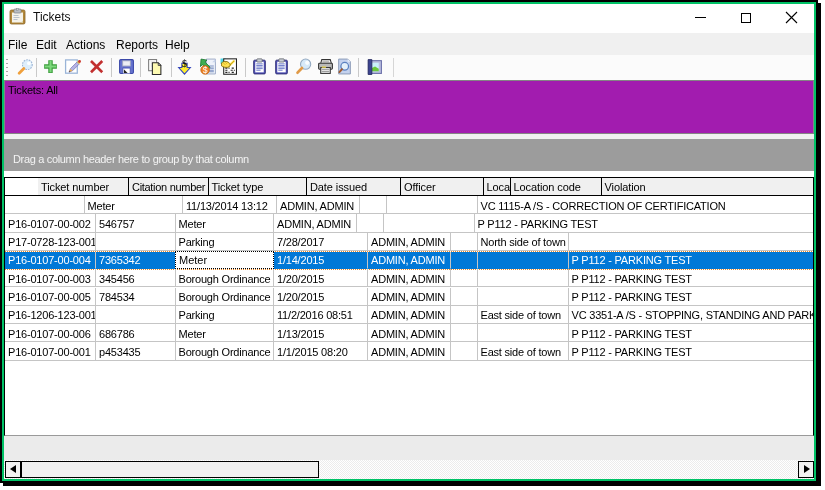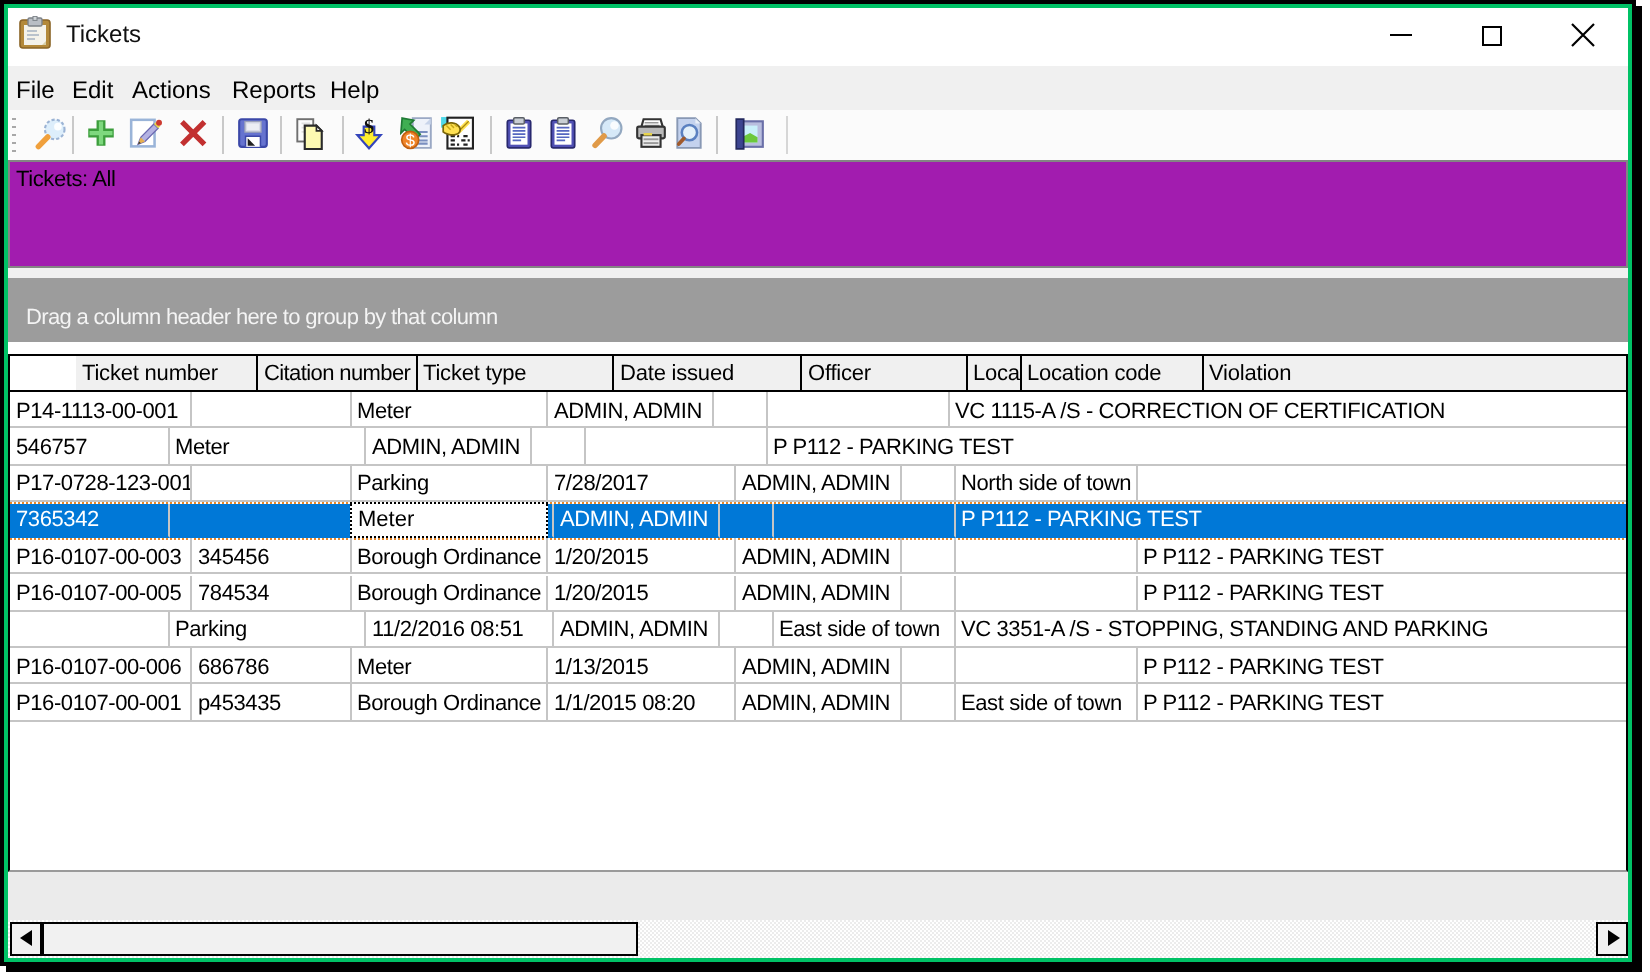--- a/index.html
+++ b/index.html
@@ -221,47 +221,49 @@
     <div class="hc c1">Ticket number</div>
     <div class="hc c2">Citation number</div>
     <div class="hc c3">Ticket type</div>
     <div class="hc c4">Date issued</div>
     <div class="hc c5">Officer</div>
     <div class="hc c6">Location</div>
     <div class="hc c7">Location code</div>
     <div class="hc c8">Violation</div>
   </div>
   <div class="row" style="top:19px">
-    <div class="dc c1">P14-1113-00-001</div>
       <div class="dc c2"></div>
     <div class="dc c3">Meter</div>
+      <div class="dc c4">11/13/2014 13:12</div>
     <div class="dc c5">ADMIN, ADMIN</div>
       <div class="dc c6"></div>
       <div class="dc c7"></div>
     <div class="dc c8">VC 1115-A /S - CORRECTION OF CERTIFICATION</div>
   </div>
   <div class="row" style="top:37.3px">
+    <div class="dc c1">P16-0107-00-002</div>
       <div class="dc c2">546757</div>
     <div class="dc c3">Meter</div>
     <div class="dc c5">ADMIN, ADMIN</div>
       <div class="dc c6"></div>
       <div class="dc c7"></div>
     <div class="dc c8">P P112 - PARKING TEST</div>
   </div>
   <div class="row" style="top:55.6px">
     <div class="dc c1">P17-0728-123-001</div>
       <div class="dc c2"></div>
     <div class="dc c3">Parking</div>
       <div class="dc c4">7/28/2017</div>
     <div class="dc c5">ADMIN, ADMIN</div>
       <div class="dc c6"></div>
       <div class="dc c7">North side of town</div>
     <div class="dc c8"></div>
   </div>
   <div class="row sel" style="top:73.9px">
+    <div class="dc c1">P16-0107-00-004</div>
       <div class="dc c2">7365342</div>
     <div class="dc c3"></div>
       <div class="dc c4">1/14/2015</div>
     <div class="dc c5">ADMIN, ADMIN</div>
       <div class="dc c6"></div>
       <div class="dc c7"></div>
     <div class="dc c8">P P112 - PARKING TEST</div>
     <div id="focuscell">Meter</div>
     <div class="odots" style="top:0px"></div>
     <div class="odots" style="bottom:-1px"></div>
@@ -280,20 +282,21 @@
     <div class="dc c1">P16-0107-00-005</div>
       <div class="dc c2">784534</div>
     <div class="dc c3">Borough Ordinance</div>
       <div class="dc c4">1/20/2015</div>
     <div class="dc c5">ADMIN, ADMIN</div>
       <div class="dc c6"></div>
       <div class="dc c7"></div>
     <div class="dc c8">P P112 - PARKING TEST</div>
   </div>
   <div class="row" style="top:128.8px">
+    <div class="dc c1">P16-1206-123-001</div>
       <div class="dc c2"></div>
     <div class="dc c3">Parking</div>
       <div class="dc c4">11/2/2016 08:51</div>
     <div class="dc c5">ADMIN, ADMIN</div>
       <div class="dc c6"></div>
       <div class="dc c7">East side of town</div>
     <div class="dc c8">VC 3351-A /S - STOPPING, STANDING AND PARKING</div>
   </div>
   <div class="row" style="top:147.1px">
     <div class="dc c1">P16-0107-00-006</div>

